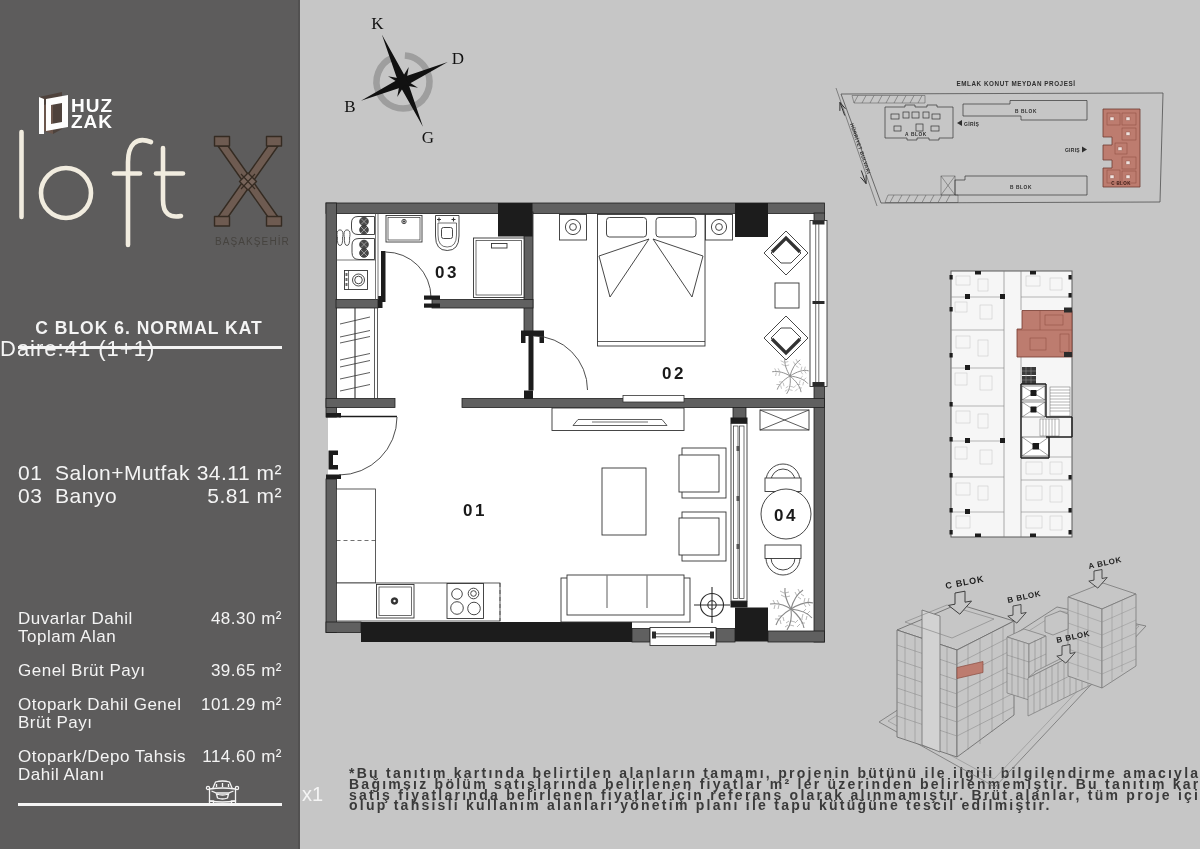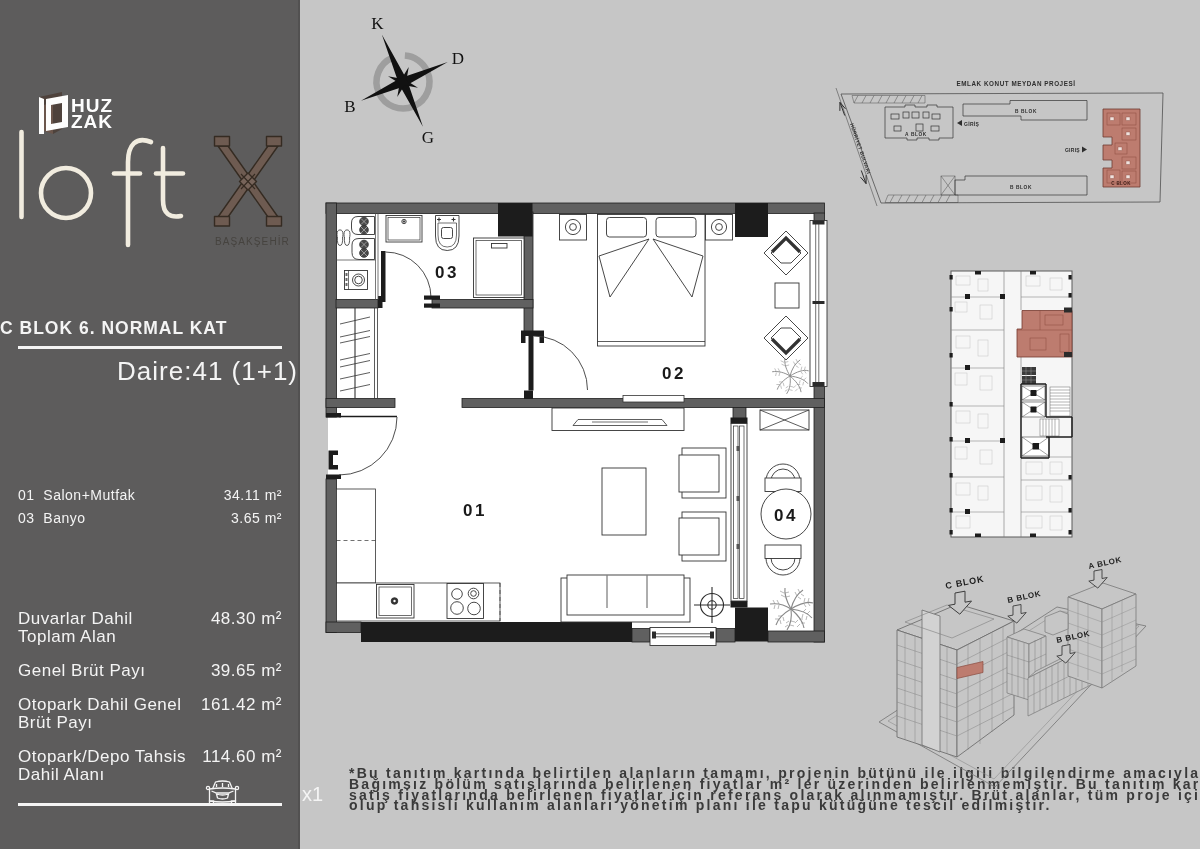--- a/index.html
+++ b/index.html
@@ -44,35 +44,35 @@
     <rect x="266.5" y="136.5" width="15" height="9.5"></rect>
     <rect x="214.5" y="216.5" width="15" height="9.5"></rect>
     <rect x="266.5" y="216.5" width="15" height="9.5"></rect>
     <polygon points="248,173 256.5,181.5 248,190 239.5,181.5" fill="#77645a"></polygon>
     <path d="M241,174 L255,189 M255,174 L241,189" fill="none" stroke-width="1.1"></path>
   </g>
 
   <text x="215" y="245" fill="#46433f" font-family="Liberation Sans, sans-serif" font-size="10px" letter-spacing="1.1">BAŞAKŞEHİR</text>
 </svg>
 
-<div class="abs sbtext" style="left:0;top:318px;width:298px;font-size:17.5px;letter-spacing:1.0px;font-weight:bold;">C BLOK 6. NORMAL KAT</div>
+<div class="abs sbtext" style="left:0;top:318px;width:298px;text-align:center;font-size:17.5px;letter-spacing:1.0px;font-weight:bold;">C BLOK 6. NORMAL KAT</div>
 
 <div class="abs" style="left:18px;top:346px;width:264px;height:3px;background:#f4f4f4;"></div>
 
-<div class="abs sbtext" style="left:0;top:356px;width:298px;text-align:right;font-size:26px;letter-spacing:1px;">Daire:41 (1+1)</div>
-
-<div id="roomlist" class="abs sbtext" style="left:18px;top:484px;width:264px;font-size:14px;letter-spacing:0.5px;line-height:22.6px;">
+<div class="abs sbtext" style="left:0;top:336px;width:298px;text-align:left;font-size:22px;letter-spacing:1px;">Daire:41 (1+1)</div>
+
+<div id="roomlist" class="abs sbtext" style="left:18px;top:462px;width:264px;font-size:21px;letter-spacing:0.5px;line-height:22.6px;">
   <div><span>01&nbsp;&nbsp;Salon+Mutfak</span><span style="float:right">34.11 m²</span></div>
-  <div><span>03&nbsp;&nbsp;Banyo</span><span style="float:right">3.65 m²</span></div>
+  <div><span>03&nbsp;&nbsp;Banyo</span><span style="float:right">5.81 m²</span></div>
 </div>
 
 <div id="summary" class="abs sbtext" style="left:18px;top:610px;width:264px;font-size:17px;letter-spacing:0.5px;line-height:18px;">
   <div style="margin-bottom:16px;"><span style="float:right">48.30 m²</span>Duvarlar Dahil<br>Toplam Alan</div>
   <div style="margin-bottom:16px;"><span style="float:right">39.65 m²</span>Genel Brüt Payı</div>
-  <div style="margin-bottom:16px;"><span style="float:right">161.42 m²</span>Otopark Dahil Genel<br>Brüt Payı</div>
+  <div style="margin-bottom:16px;"><span style="float:right">101.29 m²</span>Otopark Dahil Genel<br>Brüt Payı</div>
   <div><span style="float:right">114.60 m²</span>Otopark/Depo Tahsis<br>Dahil Alanı</div>
 </div>
 
 <svg id="car" class="abs" style="left:204px;top:779px" width="37" height="28" viewBox="0 0 36 28">
   <g stroke="#f4f4f4" stroke-width="1.3" fill="none">
     <path d="M8,10 L11,3 Q18,1 25,3 L28,10"></path>
     <path d="M5,10 Q18,8 31,10 L31,22 Q18,24 5,22 Z"></path>
     <path d="M7,12 L12,14 L24,14 L29,12"></path>
     <path d="M12,15 Q18,17 24,15 L23,19 Q18,21 13,19 Z"></path>
     <rect x="5" y="22" width="4" height="3"></rect>

